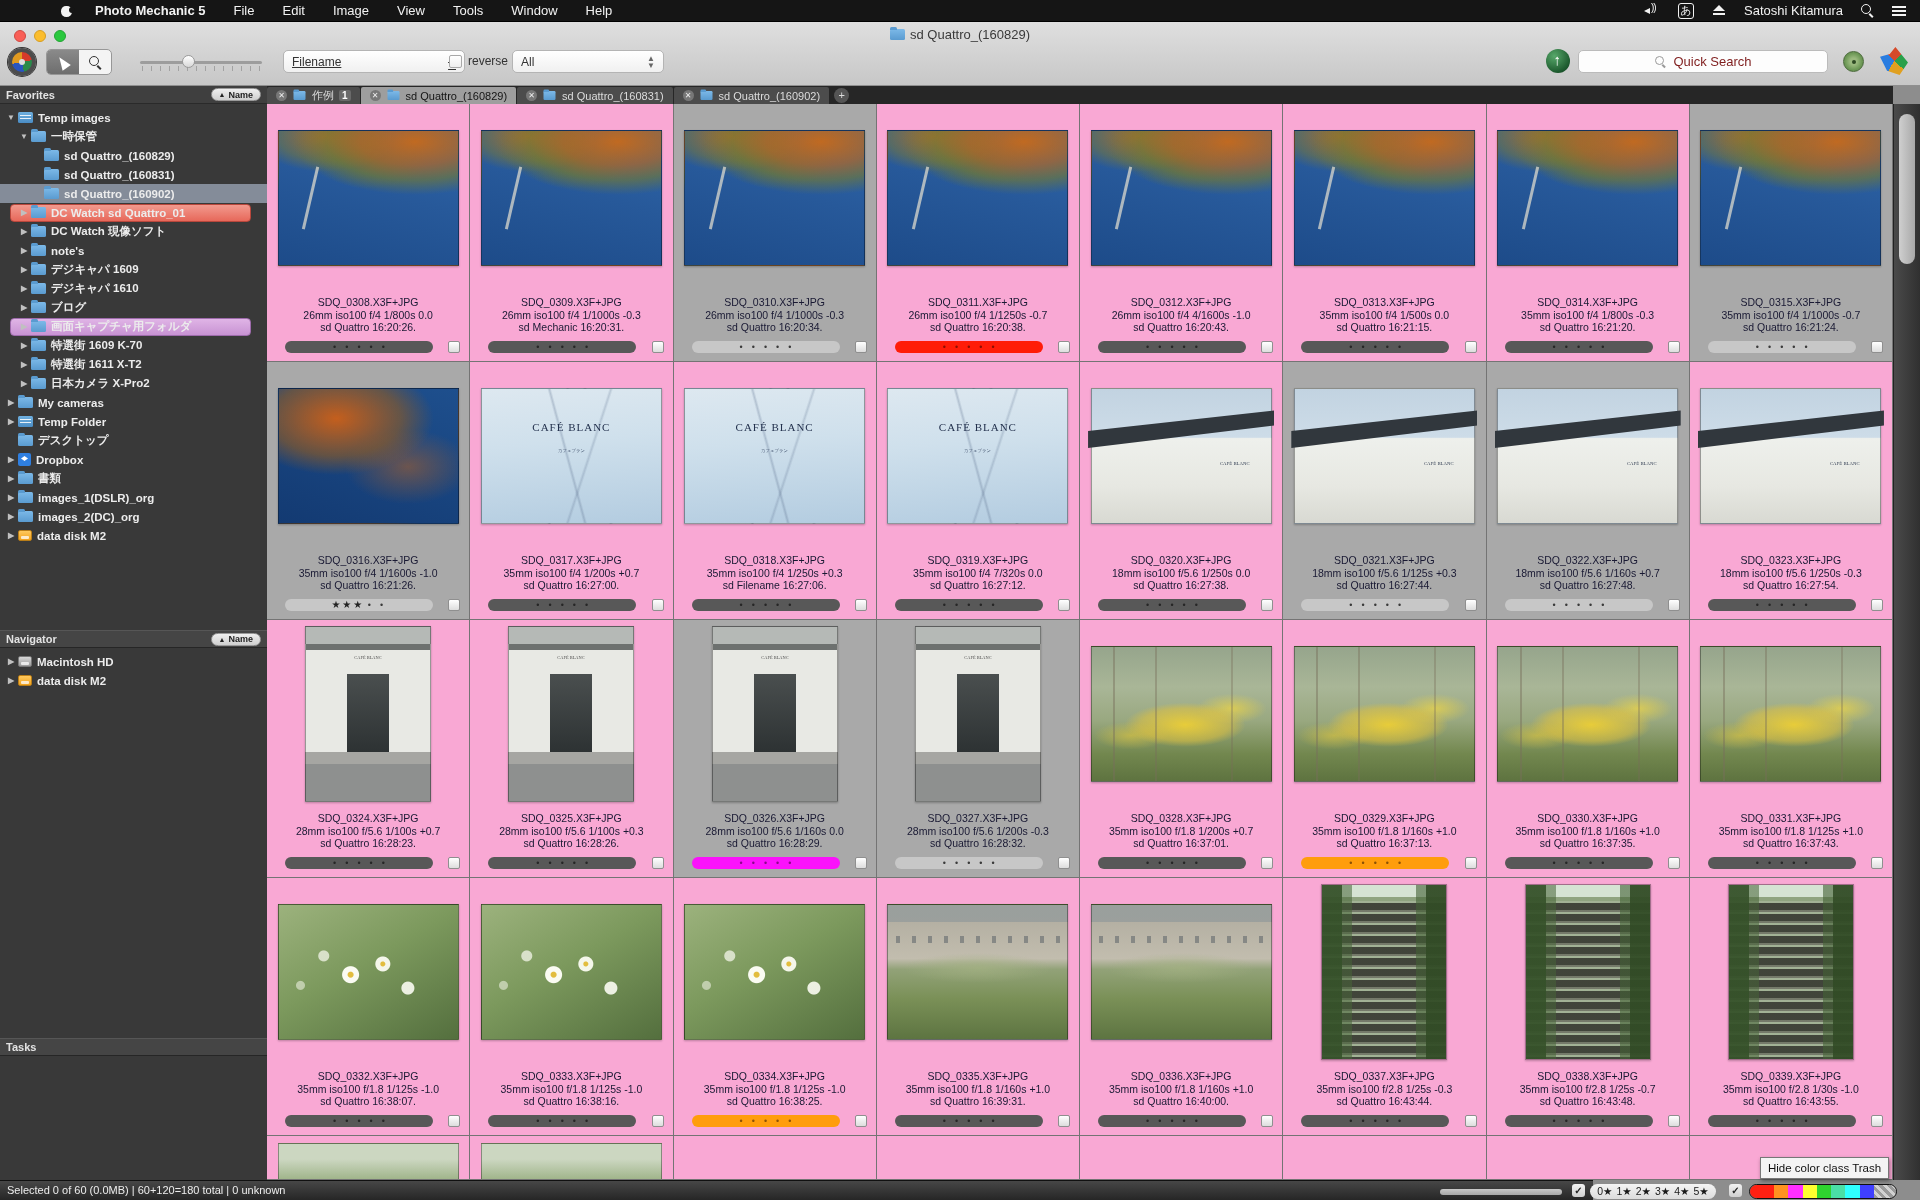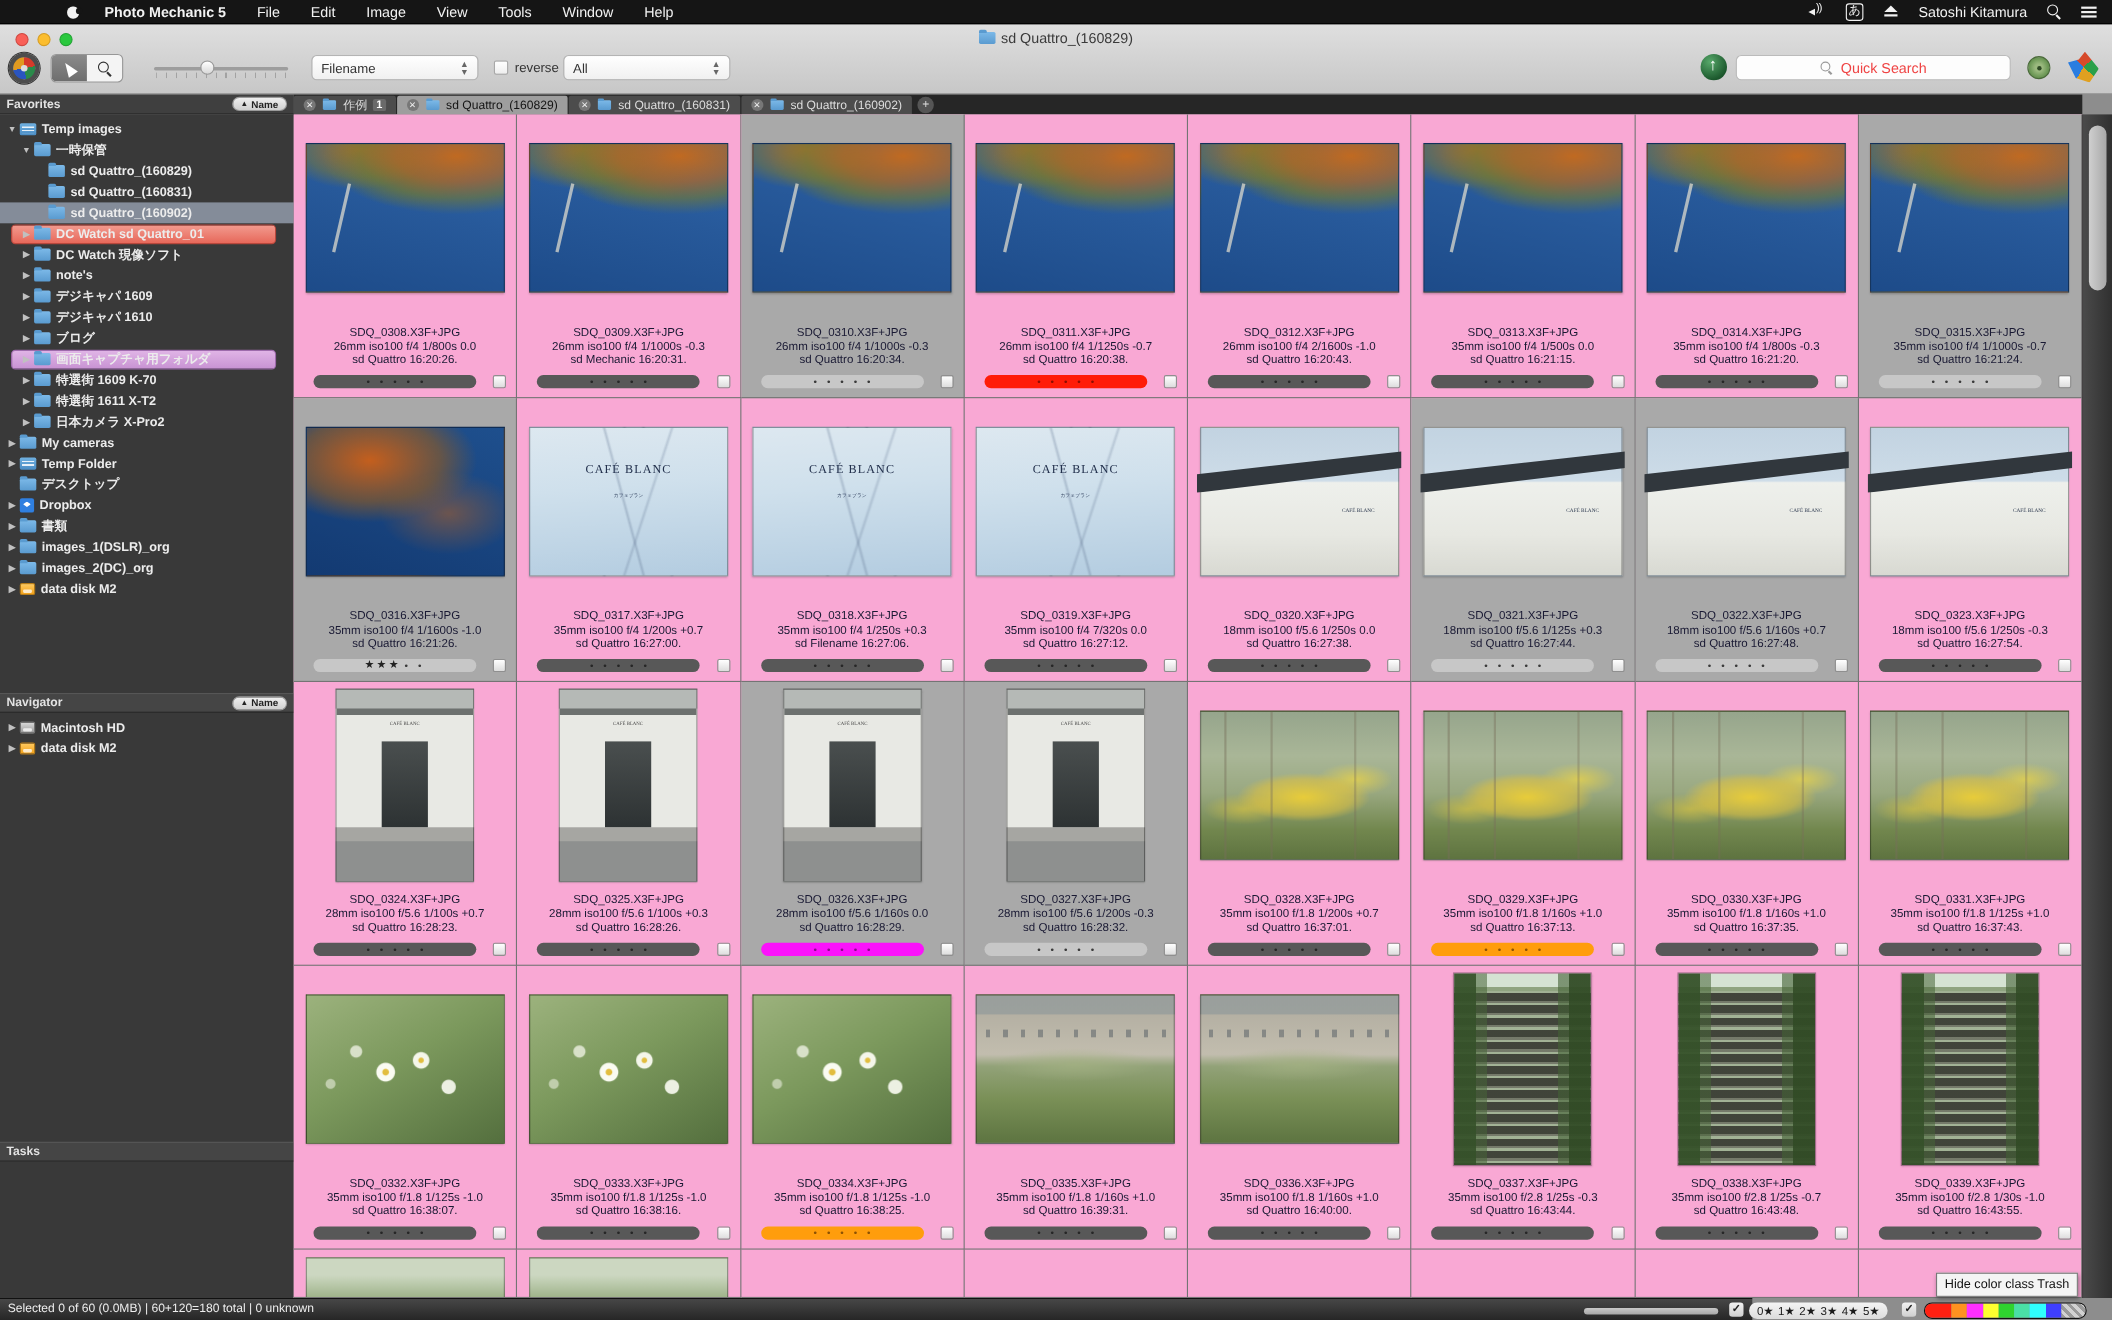--- a/index.html
+++ b/index.html
@@ -72,31 +72,31 @@
   #size-slider { position:absolute; left:140px; top:6px; width:122px; height:20px; }
   #size-slider .track { position:absolute; left:0; top:9px; width:122px; height:3px; background:#9d9d9d; border-radius:2px; }
   #size-slider .ticks { position:absolute; left:2px; top:14px; width:118px; height:5px;
     background:repeating-linear-gradient(90deg,#a2a2a2 0 1px,transparent 1px 9px); }
   #size-slider .knob { position:absolute; left:42px; top:3px; width:13px; height:13px; border-radius:50%;
     background:linear-gradient(#fff,#d8d8d8); border:1px solid #9a9a9a; }
   .dropdown { position:absolute; top:4px; height:23px; background:linear-gradient(#fff,#f0f0f0);
     border:1px solid #b4b4b4; border-radius:5px; font-size:12px; color:#333;
     display:flex; align-items:center; padding:0 8px; }
   .dropdown .chev { margin-left:auto; font-size:8px; line-height:7px; color:#666; text-align:center; }
-  #dd-sort { left:283px; width:152px; }
+  #dd-sort { left:283px; width:182px;text-decoration:underline; }
   #dd-filter { left:512px; width:152px; }
   #cb-reverse { position:absolute; left:449px; top:9px; width:13px; height:13px;
     background:linear-gradient(#fff,#eee); border:1px solid #a8a8a8; border-radius:2px; }
   #lbl-reverse { position:absolute; left:468px; top:8px; font-size:12px; color:#333; }
   #globe { position:absolute; left:1546px; top:3px; width:24px; height:24px; border-radius:50%;
     background:radial-gradient(circle at 35% 30%, #57a86a, #1d5a2e 70%, #123c1e); }
   #globe::after { content:'\2191'; position:absolute; left:7.5px; top:2px; color:#fff; font-size:15px; font-weight:bold; }
   #quick-search { position:absolute; left:1578px; top:4px; width:250px; height:23px;
     background:#fdfdfd; border:1px solid #bbb; border-radius:5px; display:flex; align-items:center;
-    justify-content:center; gap:6px; color:#ef4444; font-size:13px; }
+    justify-content:center; gap:6px; color:#7f1d1d; font-size:13px; }
   .ico-mag-gray { position:relative; width:13px; height:13px; }
   .ico-mag-gray::before { content:''; position:absolute; left:1px; top:1px; width:7px; height:7px;
     border:1.6px solid #9a9a9a; border-radius:50%; }
   .ico-mag-gray::after { content:''; position:absolute; left:9px; top:9px; width:4px; height:1.6px;
     background:#9a9a9a; transform:rotate(45deg); transform-origin:0 0; }
   #green-dot { position:absolute; left:1843px; top:5px; width:21px; height:21px; border-radius:50%;
     background:radial-gradient(circle at 50% 50%, #9ab97e 25%, #6f9a58 60%, #557a42); border:1px solid #4a6a3a; }
   #green-dot::after { content:''; position:absolute; left:8px; top:8px; width:4px; height:4px;
     border-radius:50%; background:#2e4a24; }
   #bird { position:absolute; left:1880px; top:1px; width:28px; height:28px;
@@ -634,21 +634,21 @@
           <span class="dot">•</span>
         </div>
         <span class="tagbox"></span>
       </div>
     </div>
     <div class="cell orient-l">
       <div class="thumbwrap">
         <div class="art art-tree"></div>
       </div>
       <div class="l1">SDQ_0312.X3F+JPG</div>
-      <div class="l2">26mm iso100 f/4 2/1600s -1.0</div>
+      <div class="l2">26mm iso100 f/4 4/1600s -1.0</div>
       <div class="l3">sd Quattro 16:20:43.</div>
       <div class="barrow">
         <div class="classbar bar-dark">
           <span class="dot">•</span>
           <span class="dot">•</span>
           <span class="dot">•</span>
           <span class="dot">•</span>
           <span class="dot">•</span>
         </div>
         <span class="tagbox"></span>

